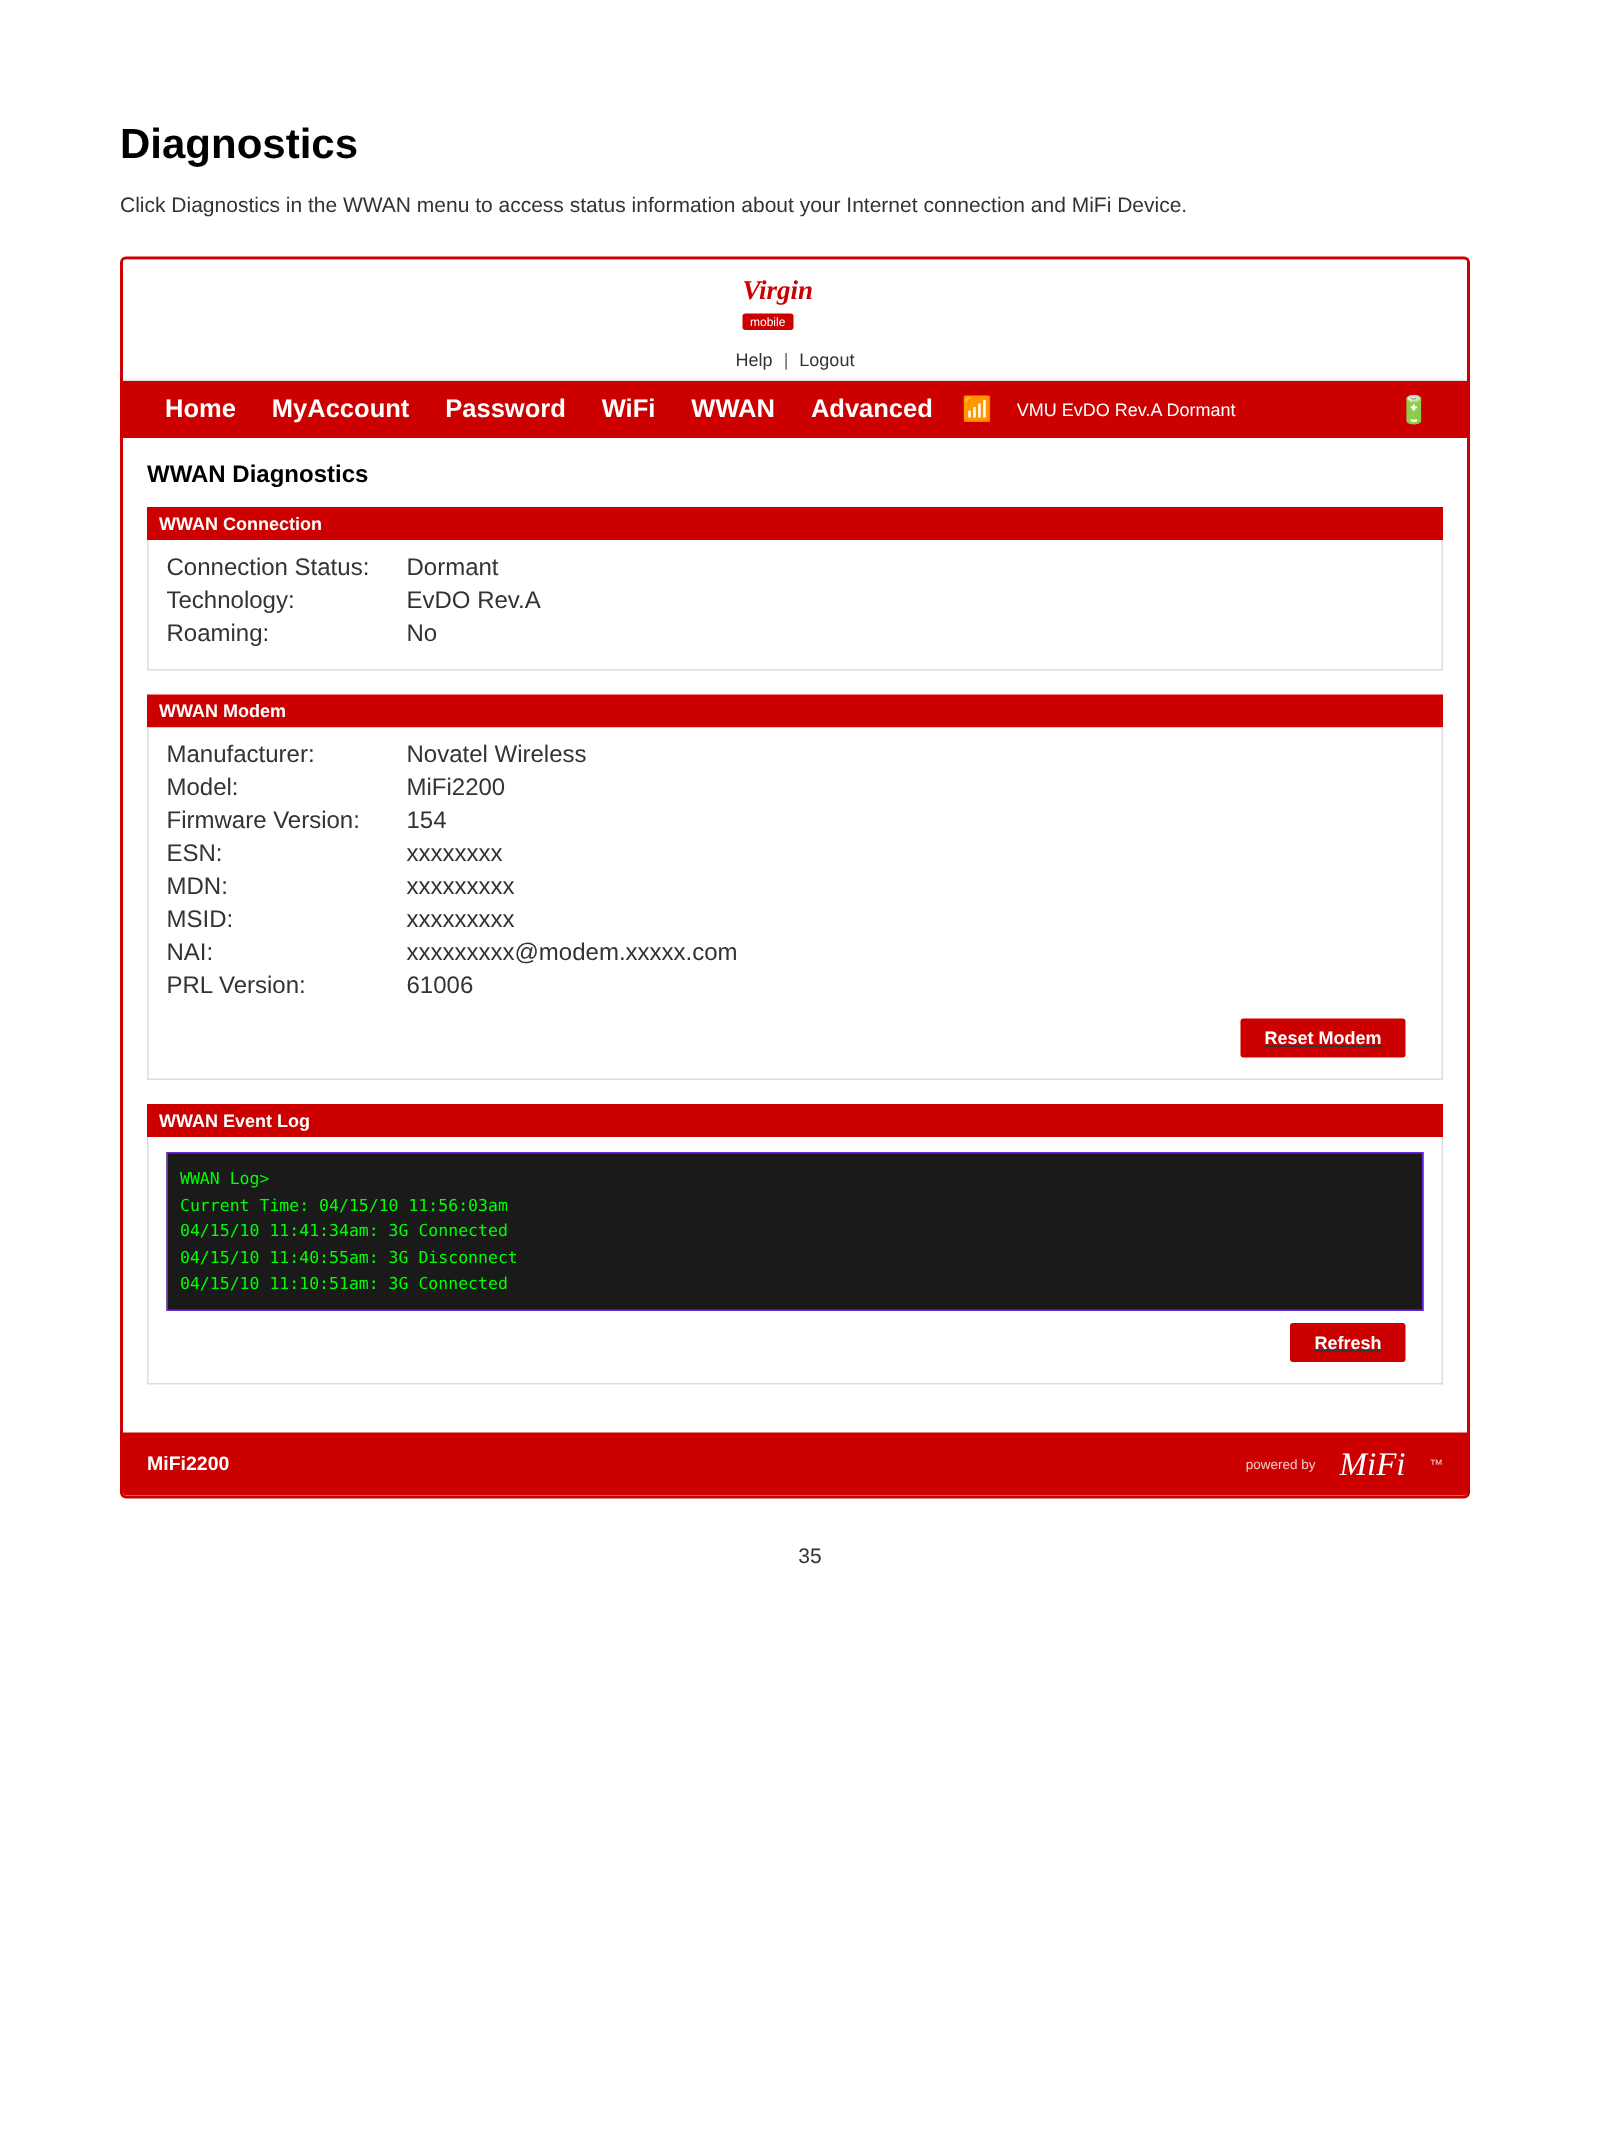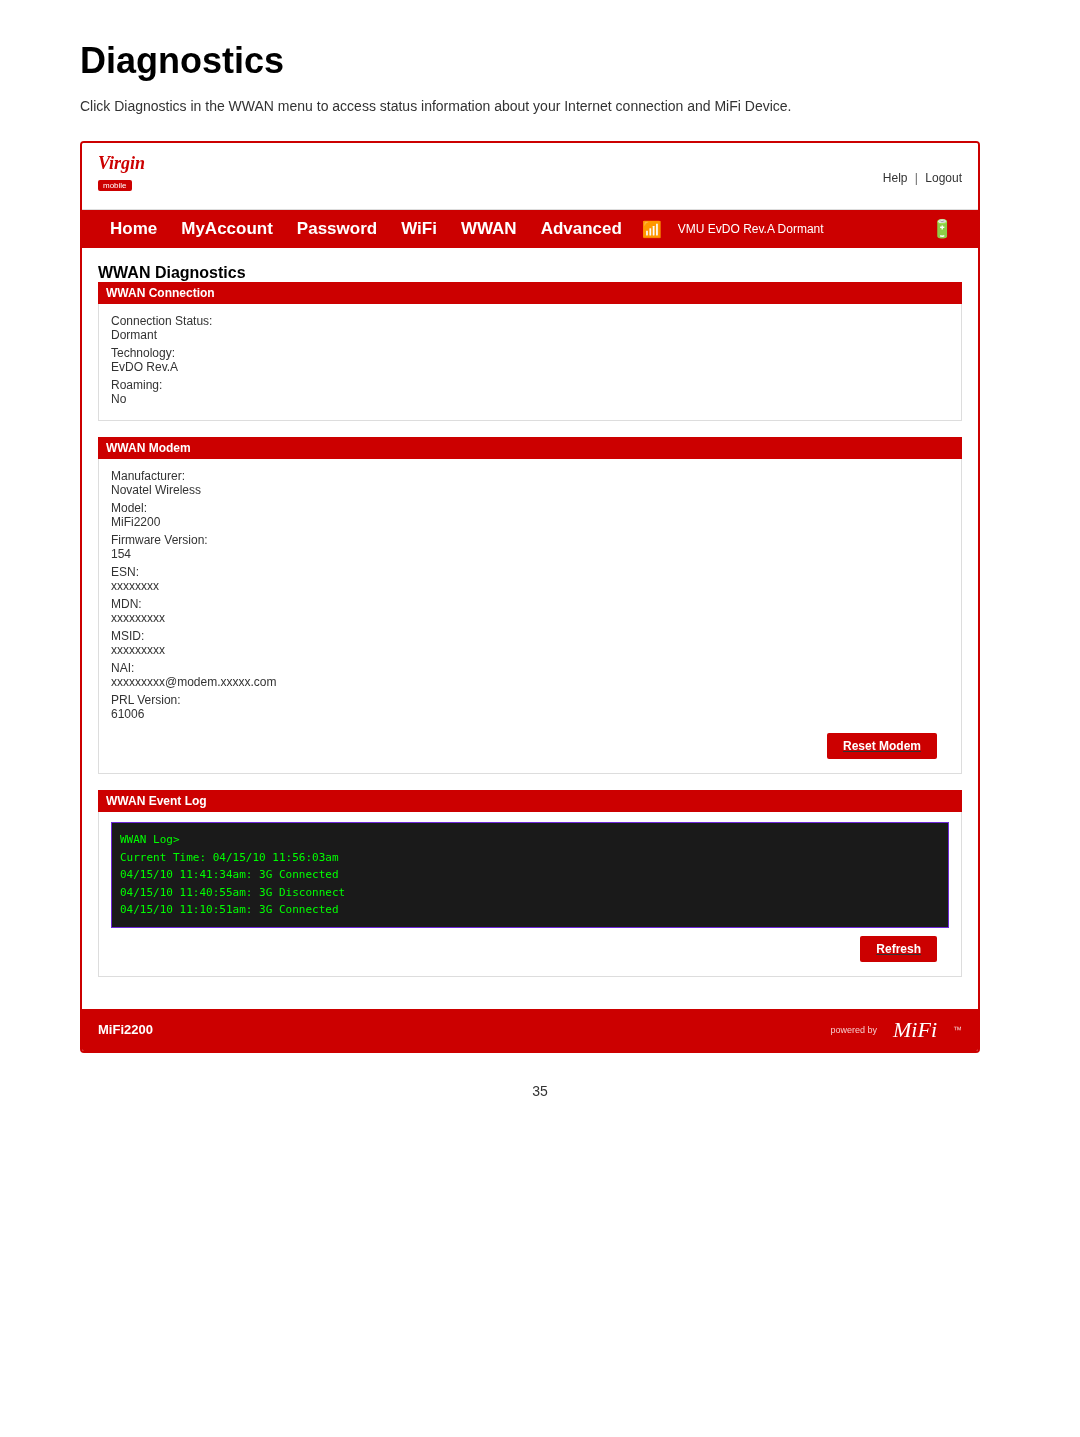--- a/index.html
+++ b/index.html
@@ -6,24 +6,25 @@
     body {
       font-family: Arial, sans-serif;
       background: #fff;
       color: #333;
       width: 1080px;
       min-height: 1437px;
       padding: 40px 80px;
     }
 
     .page-title {
-      font-size: 36px;
+      font-size: 28px;
       font-weight: bold;
       color: #000;
       margin-bottom: 14px;
+      margin-top: 40px;
     }
 
     .page-description {
       font-size: 14px;
       color: #333;
       margin-bottom: 24px;
       line-height: 1.5;
       max-width: 820px;
     }
 
@@ -36,20 +37,21 @@
     }
 
     
     .device-header {
       background: #fff;
       padding: 10px 16px 6px 16px;
       display: flex;
       justify-content: space-between;
       align-items: center;
       border-bottom: 1px solid #ddd;
+      flex-direction: column;
     }
 
     .logo-area {
       display: flex;
       align-items: center;
     }
 
     .header-links {
       font-size: 12px;
       color: #333;
@@ -104,20 +106,21 @@
 
     
     .main-content {
       padding: 16px 16px 16px 16px;
     }
 
     .section-title {
       font-size: 16px;
       font-weight: bold;
       color: #000;
+      margin-bottom: 12px;
     }
 
     .subsection {
       margin-bottom: 16px;
     }
 
     .subsection-header {
       background: #c00;
       color: white;
       font-size: 12px;
@@ -129,22 +132,21 @@
     .subsection-body {
       border: 1px solid #ddd;
       border-top: none;
       padding: 10px 12px;
       background: #fff;
     }
 
     .info-row {
       display: flex;
       margin-bottom: 4px;
-      font-size: 12px;
-      flex-direction: column;
+      font-size: 16px;
     }
 
     .info-label {
       width: 160px;
       color: #333;
       flex-shrink: 0;
     }
 
     .info-value {
       color: #333;

